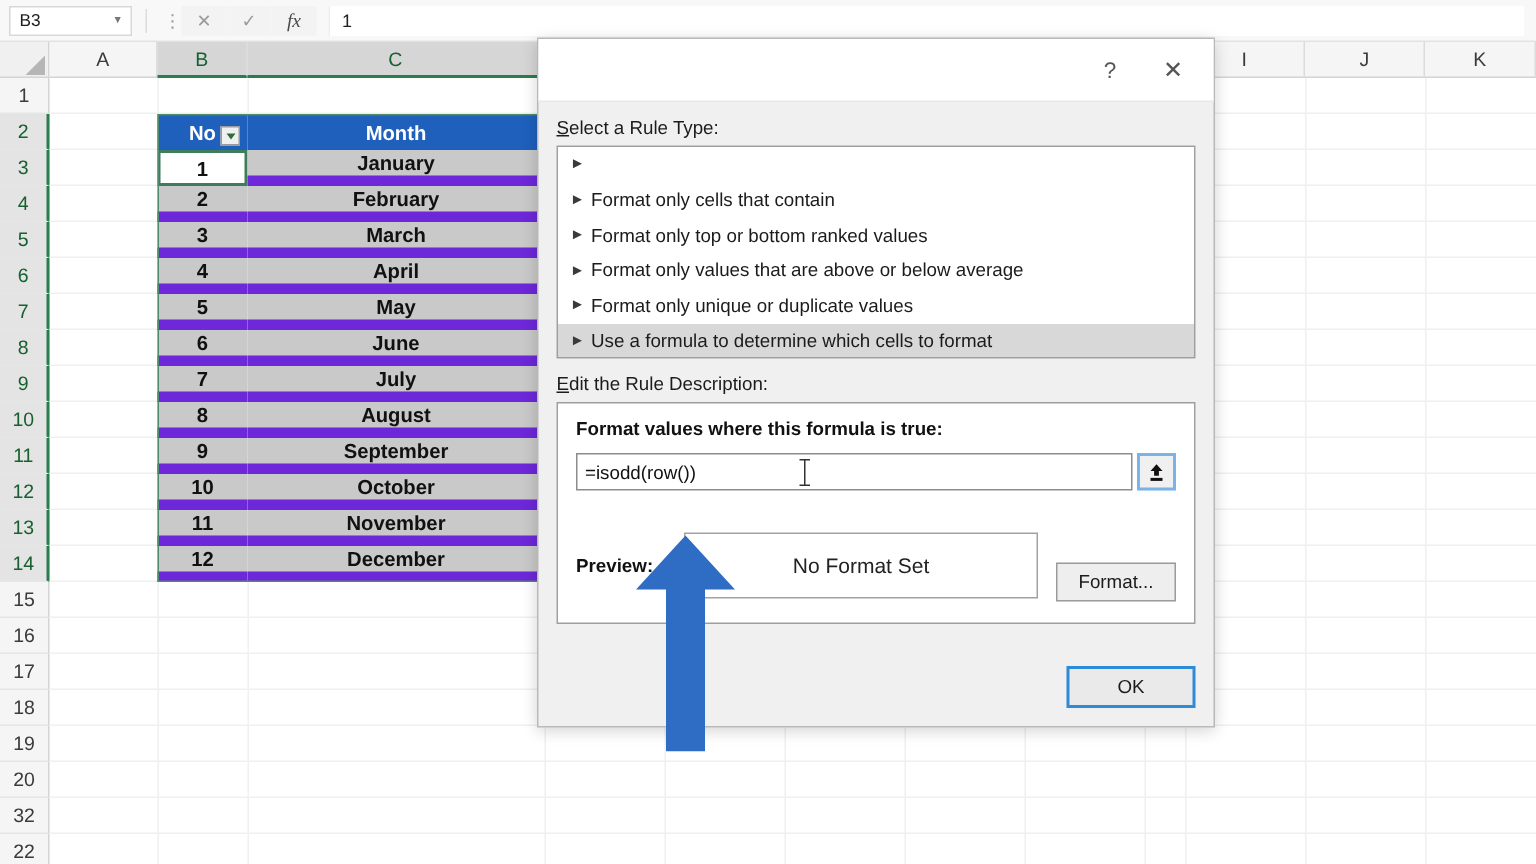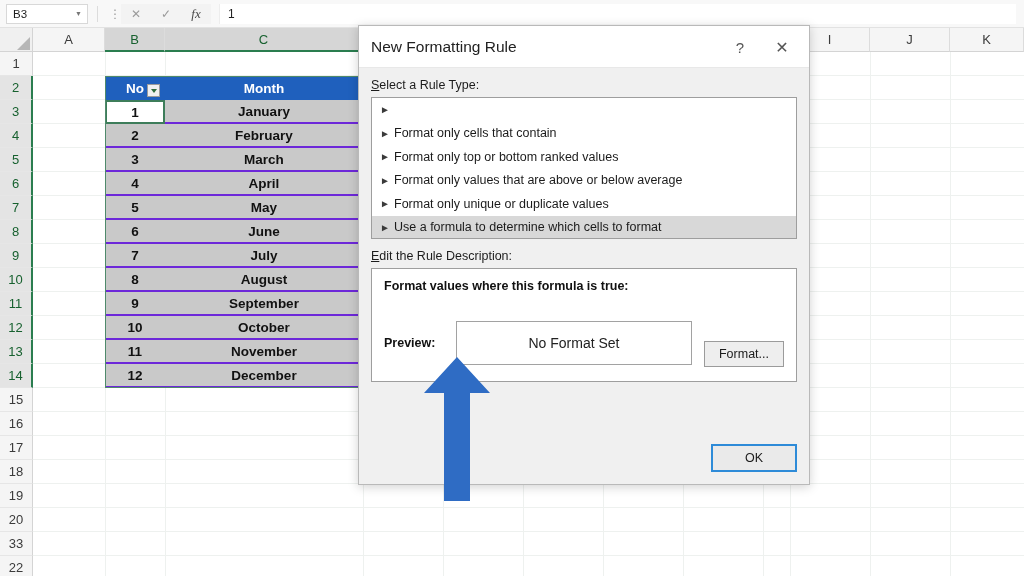--- a/index.html
+++ b/index.html
@@ -80,21 +80,21 @@
     position: absolute; top: 0; height: 24px;
     border-right: 1px solid #eef1ef;
   }
 
   .tcell {
     position: absolute; height: 24px;
     display: flex; align-items: center; justify-content: center;
     font-size: 13.5px; font-weight: bold; color: #111;
   }
   .tcell.hdr { background: #1f60bd; color: #ffffff; }
-  .tcell.body { background: #c9c9c9; border-bottom: 2px solid #6d28d9; }
+  .tcell.body { background: #c9c9c9; border-bottom: 7px solid #6d28d9; }
   .tcell.active { background: #ffffff; border: 2px solid #3d7d5a; }
 
   .filterbtn {
     position: absolute; width: 13px; height: 13px;
     background: #f0f0f0; border: 1px solid #9b9b9b;
     display: flex; align-items: center; justify-content: center;
   }
   .filterbtn::after {
     content: ""; border-style: solid; border-width: 4px 3px 0 3px;
     border-color: #2f6d3c transparent transparent transparent;
@@ -244,21 +244,21 @@
         <div class="rh sel">11</div>
         <div class="rh sel">12</div>
         <div class="rh sel">13</div>
         <div class="rh sel">14</div>
         <div class="rh">15</div>
         <div class="rh">16</div>
         <div class="rh">17</div>
         <div class="rh">18</div>
         <div class="rh">19</div>
         <div class="rh">20</div>
-        <div class="rh">33</div>
+        <div class="rh">32</div>
         <div class="rh">22</div>
       </div>
     <div class="cells">
         <div class="gridrow" style="top: 0px;">
           <div class="gcell" style="left: 72px; width: 1px;"></div>
           <div class="gcell" style="left: 132px; width: 1px;"></div>
           <div class="gcell" style="left: 330px; width: 1px;"></div>
           <div class="gcell" style="left: 410px; width: 1px;"></div>
           <div class="gcell" style="left: 490px; width: 1px;"></div>
           <div class="gcell" style="left: 570px; width: 1px;"></div>
@@ -539,21 +539,20 @@
           <div class="gcell" style="left: 730px; width: 1px;"></div>
           <div class="gcell" style="left: 757px; width: 1px;"></div>
           <div class="gcell" style="left: 837px; width: 1px;"></div>
           <div class="gcell" style="left: 917px; width: 1px;"></div>
         </div>
       </div>
   </div>
 
   <div class="dlg" style="z-index: 50;">
     <div class="dlg-title">
-      <div class="dlg-title-text">New Formatting Rule</div>
       <div class="dlg-help">?</div>
       <div class="dlg-close">✕</div>
     </div>
 
     <div class="dlg-body">
       <div class="sec-label">
         <u>S</u><span>elect a Rule Type:</span>
       </div>
 
       <div class="ruletypes">
@@ -581,20 +580,32 @@
             <span>Use a formula to determine which cells to format</span>
           </div>
         </div>
 
       <div class="sec-label">
         <u>E</u><span>dit the Rule Description:</span>
       </div>
 
       <div class="descbox">
         <div class="desc-title">Format values where this formula is true:</div>
+        <div class="formula-row">
+          <div class="formula-input">
+            <span>=isodd(row())</span>
+            <span class="caret-ibeam"></span>
+          </div>
+          <div class="rangebtn">
+            <svg width="14" height="14" viewBox="0 0 14 14" aria-hidden="true">
+              <path d="M7 1.5 L11 6 L8.6 6 L8.6 9.2 L5.4 9.2 L5.4 6 L3 6 Z" fill="#111"></path>
+              <rect x="3" y="10.6" width="8" height="2" fill="#111"></rect>
+            </svg>
+          </div>
+        </div>
 
         <div class="preview-row">
           <div class="preview-label">Preview:</div>
           <div class="preview-box">
             <span>No Format Set</span>
           </div>
           <div class="format-btn">
             <span>Format...</span>
           </div>
         </div>

